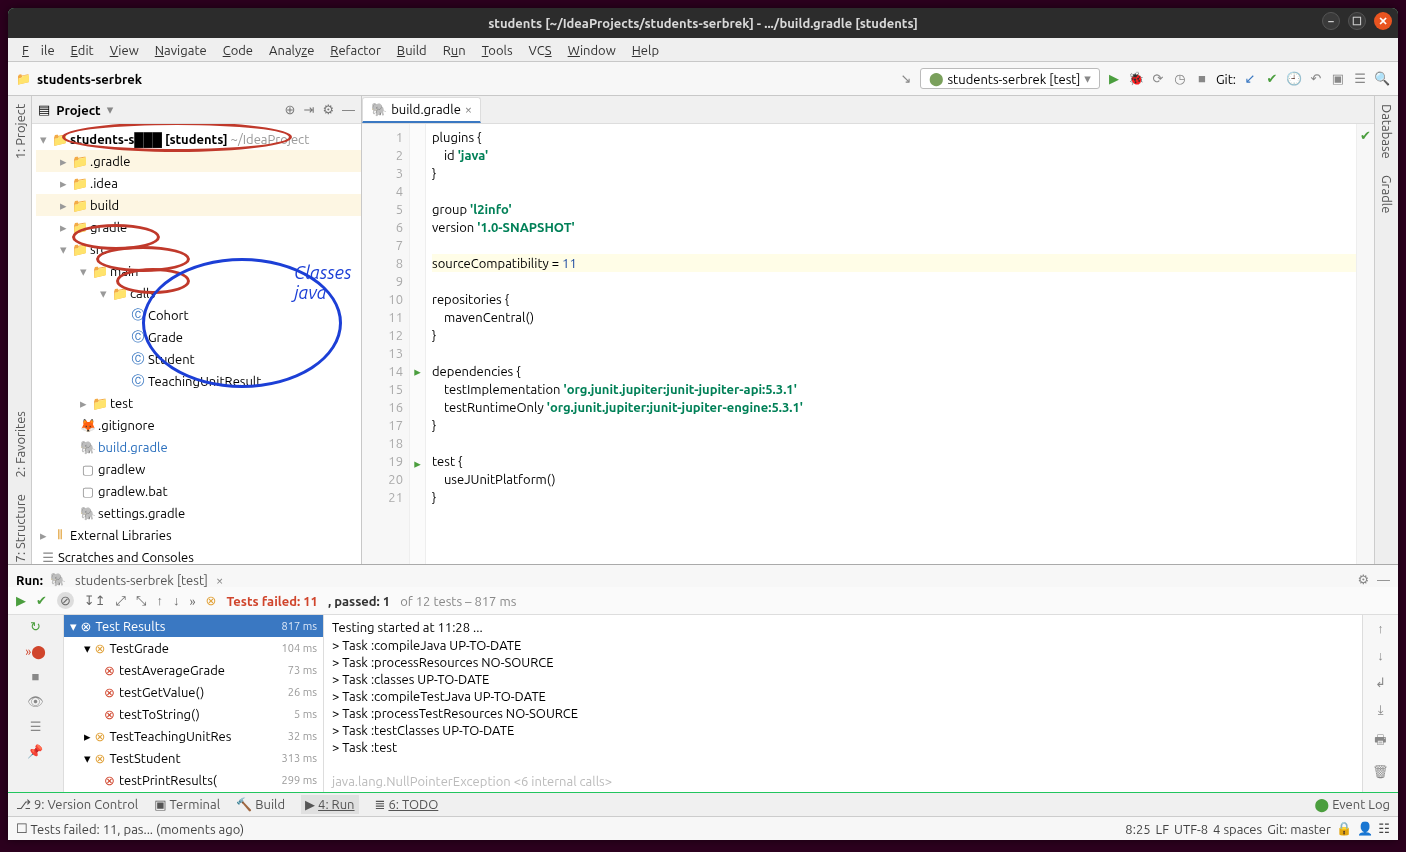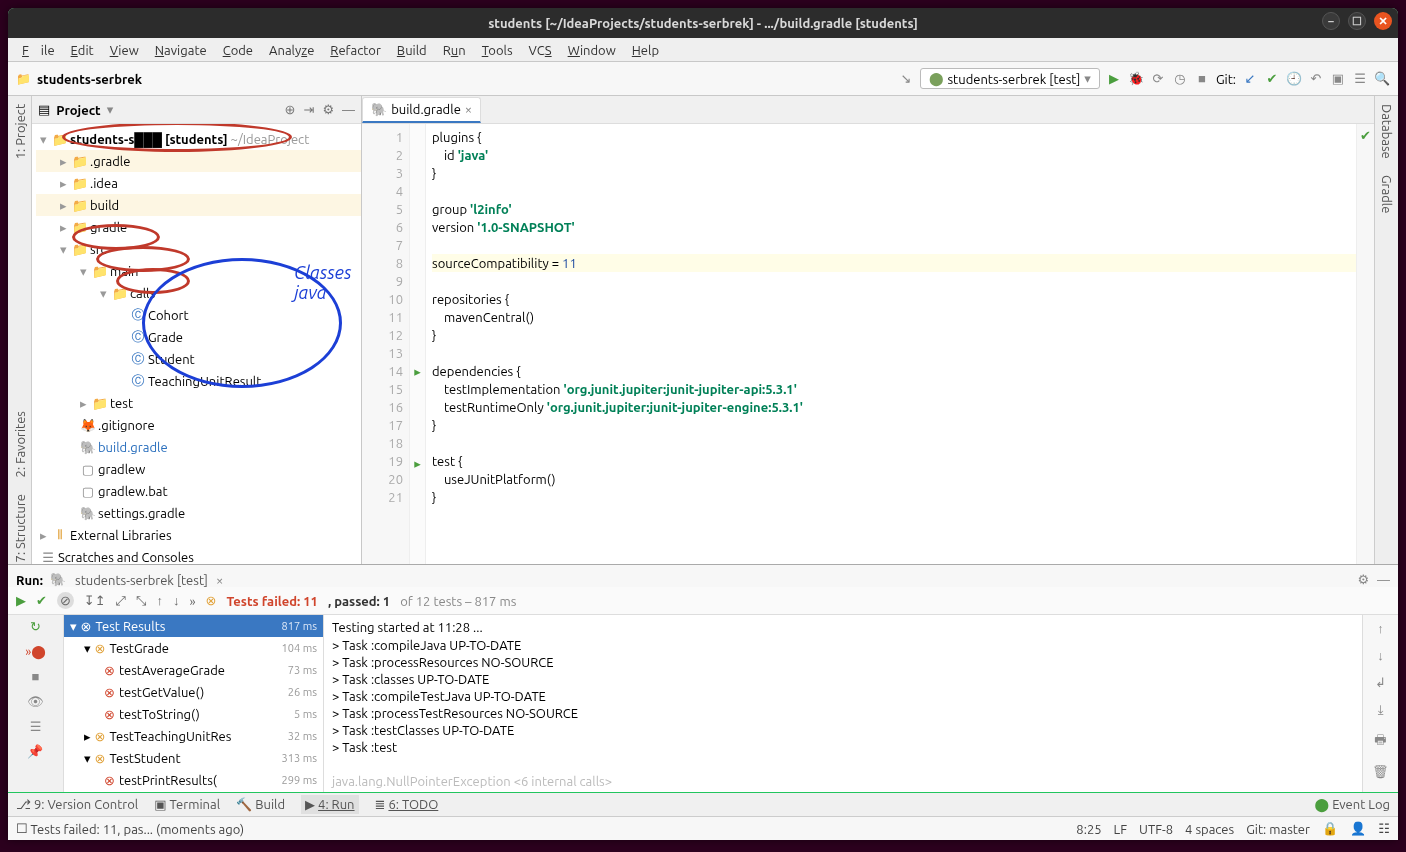--- a/index.html
+++ b/index.html
@@ -60,21 +60,21 @@
 .test-tree .trow { display:flex; align-items:center; height:22px; padding:0 6px; justify-content:space-between; cursor:pointer;}
 .test-tree .trow.sel { background:#3a78c2; color:#fff;}
 .test-tree .trow .left { display:flex; align-items:center; gap:4px;}
 .test-tree .time { color:#999; font-size:11px;}
 .test-tree .trow.sel .time { color:#dbe7f7;}
 .console { flex:1; background:#fff; font-family:"JetBrains Mono",monospace; font-size:12px; padding:4px 8px; overflow:auto; line-height:17px;}
 .console-right-btns { width:36px; border-left:1px solid #ddd; display:flex; flex-direction:column; align-items:center; gap:12px; padding-top:6px; color:#888;}
 .bottom-toolwins { height:24px; background:#f0f0f0; border-top:1px solid #22c55e; display:flex; align-items:center; padding:0 8px; gap:16px; font-size:12px; color:#555;}
 .bottom-toolwins .active { background:#e0e0e0; padding:2px 4px;}
 .statusbar { height:24px; background:#f7f7f7; border-top:1px solid #ccc; display:flex; align-items:center; padding:0 8px; font-size:12px; color:#444;}
-.statusbar .right { margin-left:auto; display:flex; gap:12px; align-items:center;}
+.statusbar .right { margin-left:auto; display:flex; gap:5px; align-items:center;}
 </style>
 </head>
 <body>
 
 <div class="window">
 
   <div class="titlebar">
     <span>students [~/IdeaProjects/students-serbrek] - .../build.gradle [students]</span>
     <div class="wbtns">
       <div class="wbtn min">–</div>

